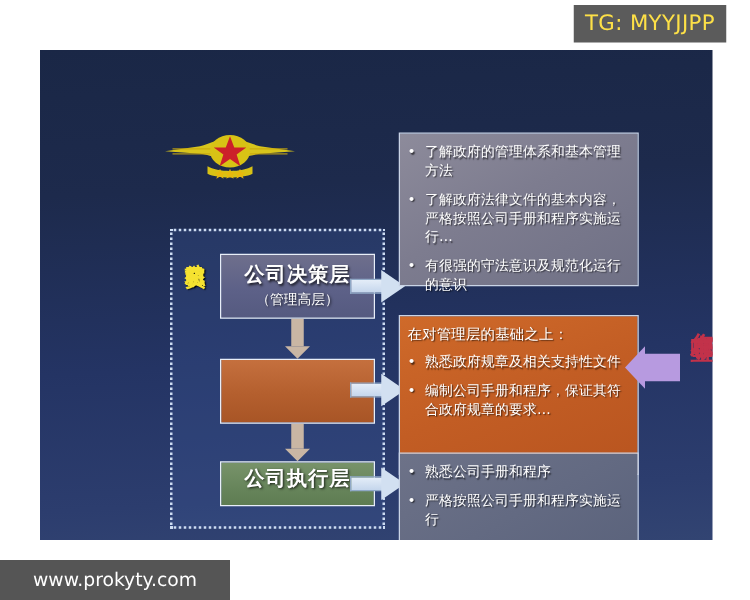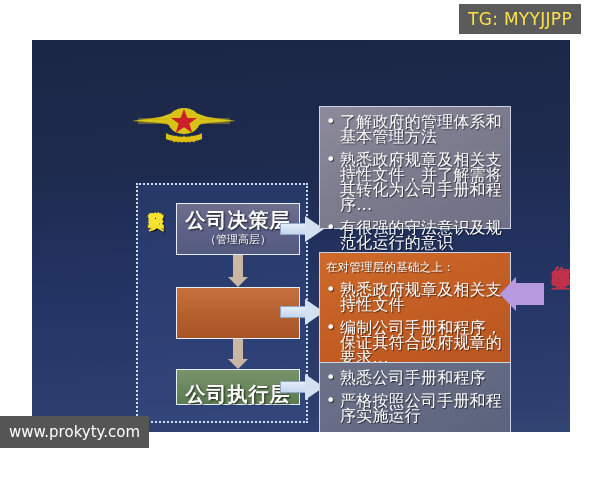--- a/index.html
+++ b/index.html
@@ -42,26 +42,26 @@
     text-shadow:1px 1px 1px rgba(0,0,0,.65);
   }
 
   
   .hbox{
     position:absolute;left:144px;width:124px;
     border:1px solid #e8eef8;box-sizing:border-box;
     color:#ffffff;text-align:center;
     text-shadow:1px 1px 2px rgba(0,0,0,.75);
   }
-  .hbox .t1{font-size:20px;font-weight:bold;line-height:20px;padding-top:6px;letter-spacing:1px;}
+  .hbox .t1{font-size:16px;font-weight:bold;line-height:20px;padding-top:6px;letter-spacing:1px;}
   .hbox .t2{font-size:11px;line-height:16px;padding-top:2px;}
   .hbox.b1{top:163px;height:52px;background:linear-gradient(180deg,#6e6f8c 0%,#5d6188 55%,#555a80 100%);}
   .hbox.b2{top:247px;height:52px;background:linear-gradient(180deg,#c5703e 0%,#b45f2e 55%,#a85526 100%);}
   .hbox.b3{top:329px;height:36px;background:linear-gradient(180deg,#78936a 0%,#67855b 60%,#5e7c52 100%);}
-  .hbox.b3 .t1{padding-top:14px;}
+  .hbox.b3 .t1{padding-top:3px;}
 
   
   .vconn{position:absolute;left:196px;width:20px;}
   .vconn .stem{position:absolute;left:5px;top:0;width:10px;background:#c9b6a4;}
   .vconn .head{
     position:absolute;left:0;width:0;height:0;
     border-left:10px solid transparent;border-right:10px solid transparent;
   }
   .vconn.c1{top:215px;height:32px;}
   .vconn.c1 .stem{height:22px;}
@@ -90,21 +90,21 @@
   .cbox{
     position:absolute;left:287px;width:192px;
     border:1px solid #c9d4e6;box-sizing:border-box;
     color:#ffffff;padding:7px 6px 6px 6px;
     text-shadow:1px 1px 1px rgba(0,0,0,.6);
   }
   .cbox.grayA{top:66px;height:123px;background:linear-gradient(150deg,#8d8b9b 0%,#7d7c8f 45%,#6f7085 100%);}
   .cbox.orange{top:212px;height:128px;background:linear-gradient(160deg,#cf6a2a 0%,#c25d24 50%,#b8541f 100%);}
   .cbox.grayB{top:322px;height:76px;background:linear-gradient(150deg,#6d7288 0%,#636a82 55%,#5b637c 100%);}
   .bullet{
-    font-size:16px;line-height:15px;margin-bottom:8px;
+    font-size:11px;line-height:15px;margin-bottom:8px;
     padding-left:14px;text-indent:-14px;letter-spacing:.2px;
   }
   .bullet:last-child{margin-bottom:0;}
   .bullet .dot{display:inline-block;width:14px;text-indent:0;}
   .headline{font-size:11.5px;line-height:15px;margin-bottom:7px;letter-spacing:.2px;}
 
   
   .parrow{position:absolute;left:468px;top:237px;width:44px;height:34px;}
   .parrow .ptip{
     position:absolute;left:0;top:0;width:0;height:0;
@@ -118,21 +118,21 @@
 
   
   .red-vert{
     position:absolute;left:517px;top:211px;width:26px;height:110px;
     color:#c2324a;font-size:19px;font-weight:bold;line-height:26px;
     writing-mode:vertical-rl;text-orientation:upright;letter-spacing:2px;
   }
 
   
   .watermark{
-    position:absolute;left:0px;top:416px;width:149px;height:32px;
+    position:absolute;left:0px;top:448px;width:184px;height:32px;
     background:#555555;color:#ffffff;
     font-size:15px;line-height:32px;text-align:center;
   }
 </style>
 </head>
 <body>
 
 <div id="root">
 
   <div class="tag-badge">TG: MYYJJPP</div>
@@ -194,21 +194,21 @@
     <div class="rarrow ra3">
       <div class="bar"></div>
       <div class="tip"></div>
     </div>
 
     <div class="cbox grayA">
       <div class="bullet">
         <span class="dot">•</span><span>了解政府的管理体系和基本管理方法</span>
       </div>
       <div class="bullet">
-        <span class="dot">•</span><span>熟悉政府规章及相关支持性文件，并了解需将其转化为公司手册和程序…</span>
+        <span class="dot">•</span><span>了解政府法律文件的基本内容，严格按照公司手册和程序实施运行…</span>
       </div>
       <div class="bullet">
         <span class="dot">•</span><span>有很强的守法意识及规范化运行的意识</span>
       </div>
     </div>
 
     <div class="cbox orange">
       <div class="headline">在对管理层的基础之上：</div>
       <div class="bullet">
         <span class="dot">•</span><span>熟悉政府规章及相关支持性文件</span>

